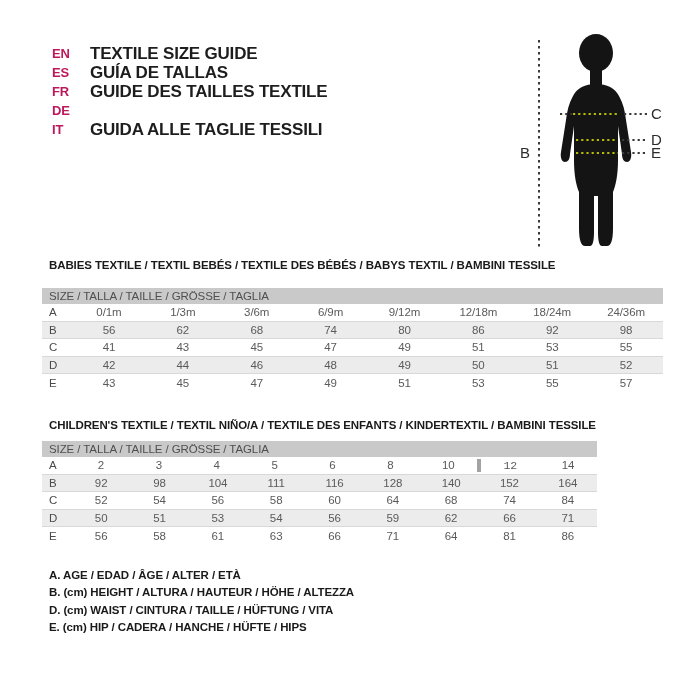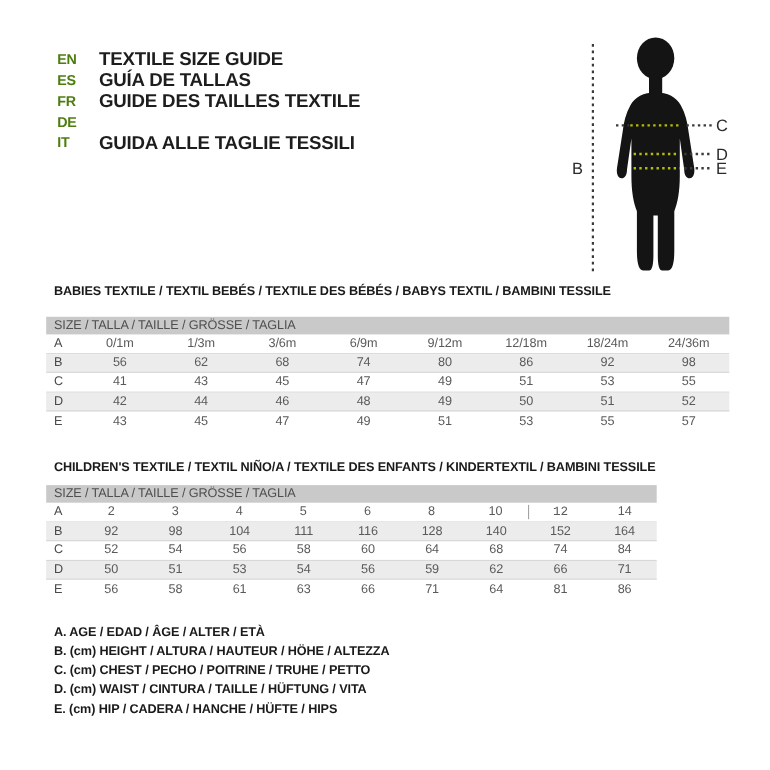--- a/index.html
+++ b/index.html
@@ -2,21 +2,21 @@
 <html><head>
 <meta charset="utf-8">
 <style>
   html,body{margin:0;padding:0;background:#fff;}
   .page{position:relative;width:700px;height:700px;background:#ffffff;overflow:hidden;
         font-family:"Liberation Sans",sans-serif;color:#1c1c1c;}
 
   
   .lang-block{position:absolute;left:52px;top:44px;}
   .lang-row{display:flex;height:19px;align-items:center;}
-  .lang-code{width:38px;font-size:13px;font-weight:700;color:#4d7c0f;letter-spacing:-0.2px;}
+  .lang-code{width:38px;font-size:13px;font-weight:700;color:#be185d;letter-spacing:-0.2px;}
   .lang-title{font-size:17px;font-weight:700;color:#1d1d1d;letter-spacing:-0.2px;white-space:nowrap;}
 
   
   .figure-svg{position:absolute;left:500px;top:28px;}
   .meas-label{font-size:15px;fill:#2b2b2b;font-family:"Liberation Sans",sans-serif;}
 
   
   .section-title{position:absolute;left:49px;font-size:11.5px;font-weight:700;color:#1a1a1a;
                  letter-spacing:-0.1px;white-space:nowrap;}
   .babies-title{top:259px;text-align:right;}
@@ -26,21 +26,21 @@
   .size-table{position:absolute;left:42px;}
   .babies-table{top:288px;width:621px;}
   .children-table{top:441px;width:555px;}
   .size-bar{height:16px;background:#c9c9c9;font-size:11.5px;color:#4f4f4f;line-height:16px;
             padding-left:7px;letter-spacing:-0.1px;}
   .trow{display:flex;height:17.5px;align-items:center;box-sizing:border-box;font-size:11.5px;}
   .trow.stripe{background:#ececec;}
   .trow.rb{border-bottom:1px solid #d8d8d8;}
   .tlabel{width:30px;padding-left:7px;box-sizing:border-box;color:#4a4a4a;}
   .tcell{flex:1;text-align:center;color:#5a5a5a;letter-spacing:-0.1px;}
-  .tcell.hl{border-left:1px solid #a3a3a3;box-sizing:border-box;font-family:Liberation Mono, monospace;}
+  .tcell.hl{border-left:4px solid #a3a3a3;box-sizing:border-box;font-family:Liberation Mono, monospace;}
 
   
   .legend-block{position:absolute;left:49px;top:569px;}
   .legend-line{height:17.4px;font-size:11.5px;font-weight:700;color:#1a1a1a;
                letter-spacing:-0.1px;white-space:nowrap;}
 </style>
 </head>
 <body>
 
 <div class="page">
@@ -223,18 +223,17 @@
           <div class="tcell">64</div>
           <div class="tcell">81</div>
           <div class="tcell">86</div>
         </div>
       </div>
   </div>
 
   <div class="legend-block" id="legend-block">
       <div class="legend-line">A. AGE / EDAD / ÂGE / ALTER / ETÀ</div>
       <div class="legend-line">B. (cm) HEIGHT / ALTURA / HAUTEUR / HÖHE / ALTEZZA</div>
-      <div class="legend-line">C. (cm) CHEST / PECHO / POITRINE / TRUHE / PETTO</div>
       <div class="legend-line">D. (cm) WAIST / CINTURA / TAILLE / HÜFTUNG / VITA</div>
       <div class="legend-line">E. (cm) HIP / CADERA / HANCHE / HÜFTE / HIPS</div>
     </div>
 
 </div>
 
 </body></html>

